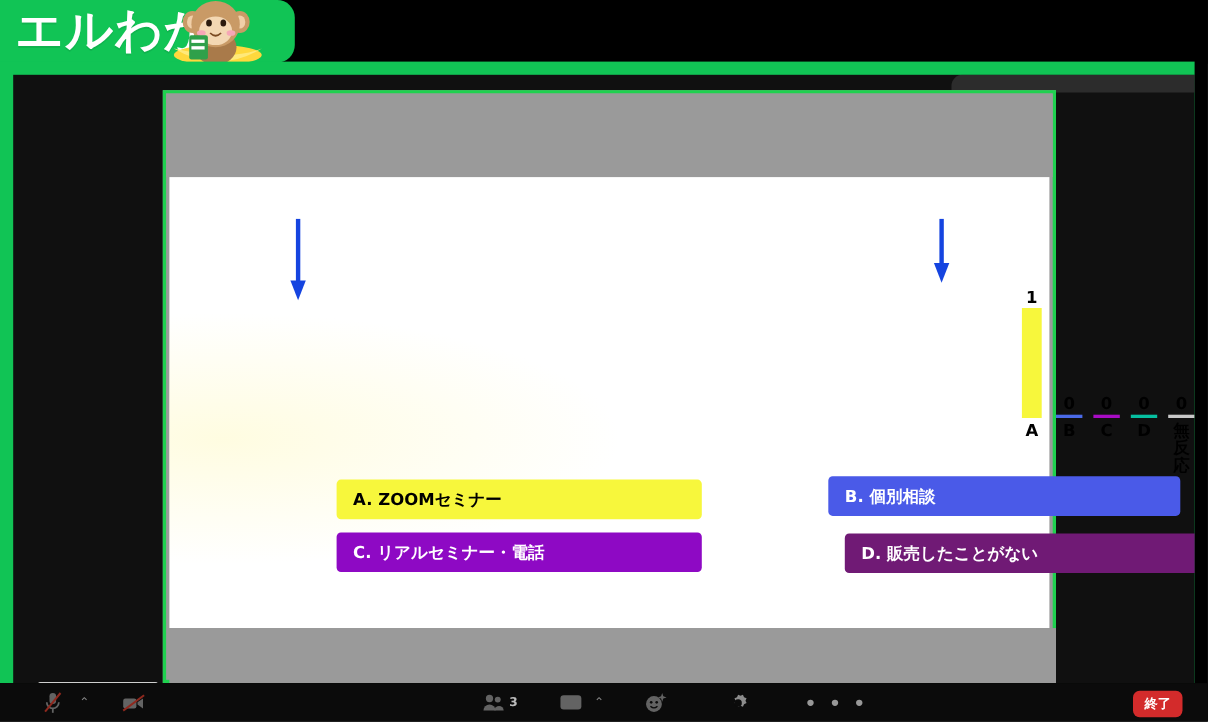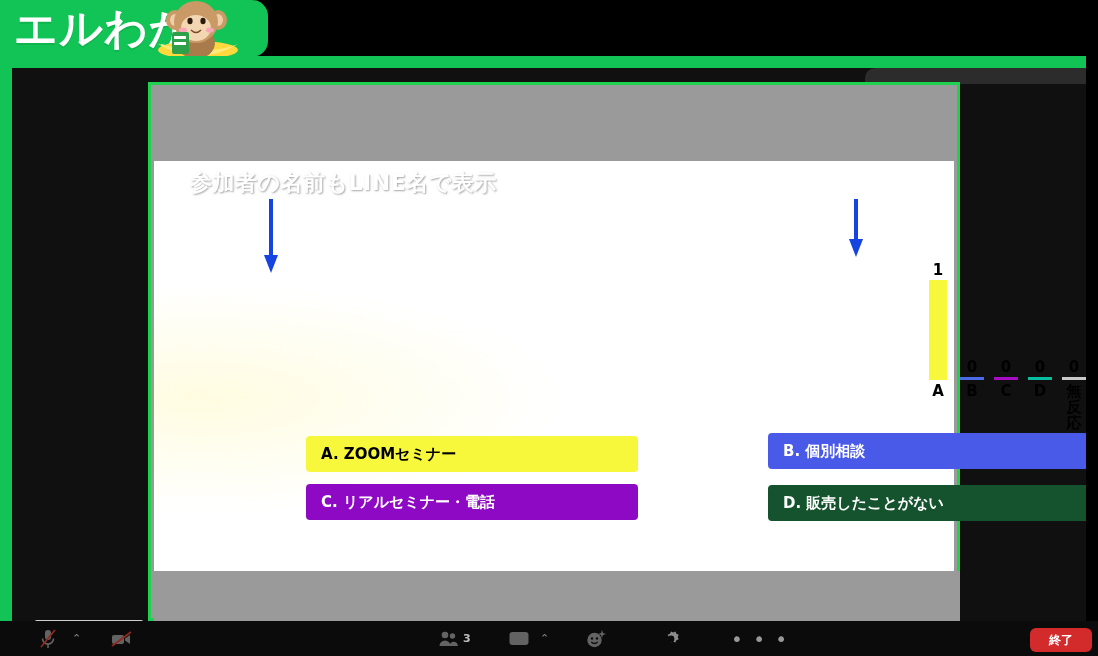--- a/index.html
+++ b/index.html
@@ -87,21 +87,21 @@
   }
 
   
   .opt{
     position:absolute;height:36px;border-radius:4px;
     display:flex;align-items:center;padding-left:15px;box-sizing:border-box;
     color:#000;font-weight:bold;font-size:15px;white-space:nowrap;
   }
   .opt-a{left:155px;top:351px;width:332px;background:#f7f73c;}
   .opt-c{left:155px;top:399px;width:332px;background:#8e09c4;}
-  .opt-b{left:617px;top:348px;width:320px;background:#4a5ae8;text-align:center;}
+  .opt-b{left:602px;top:348px;width:320px;background:#4a5ae8;text-align:center;}
   .opt-d{left:617px;top:400px;width:330px;background:#06a68a;}
   .opt-b .lbl, .opt-d .lbl{color:#fff;}
   .opt-c .lbl{color:#fff;}
 
   
   .poll{position:absolute;left:762px;top:183px;width:176px;height:165px;}
   .poll-count{
     position:absolute;width:34px;text-align:center;
     font-size:15px;font-weight:bold;color:#000;
   }
@@ -126,21 +126,21 @@
   
   .toolbar{position:absolute;left:0;top:621px;width:1098px;height:35px;background:#0b0b0b;}
   .tb-item{position:absolute;top:0;height:35px;display:flex;align-items:center;}
   .tb-icon{opacity:.62;}
   .tb-badge{
     color:#e8e8e8;font-size:11px;font-weight:bold;margin-left:3px;opacity:.8;
   }
   .chev{color:#bdbdbd;font-size:11px;opacity:.7;}
   .dots{color:#cfcfcf;font-size:20px;letter-spacing:2px;opacity:.72;line-height:10px;}
   .leave-btn{
-    position:absolute;left:1030px;top:628px;width:62px;height:24px;
+    position:absolute;left:1030px;top:628px;width:45px;height:24px;
     background:#d32b2b;border-radius:6px;color:#fff;font-size:12px;
     display:flex;align-items:center;justify-content:center;font-weight:bold;
     overflow:hidden;
   }
 </style>
 </head>
 <body>
 
 <div id="root">
 
@@ -182,21 +182,21 @@
 
         <div class="opt opt-a" style="background: rgb(247, 247, 60);">
           <span class="lbl" style="color: rgb(0, 0, 0);">A. ZOOMセミナー</span>
         </div>
         <div class="opt opt-c" style="background: rgb(142, 9, 196);">
           <span class="lbl" style="color: #ffffff;">C. リアルセミナー・電話</span>
         </div>
         <div class="opt opt-b" style="background: rgb(74, 90, 232);">
           <span class="lbl" style="color: rgb(255, 255, 255);">B. 個別相談</span>
         </div>
-        <div class="opt opt-d" style="background: #14532d;">
+        <div class="opt opt-d" style="background: #701a75;">
           <span class="lbl" style="color: rgb(255, 255, 255);">D. 販売したことがない</span>
         </div>
 
         <div class="poll" id="poll-chart">
             <div class="poll-bar" style="background: rgb(247, 247, 60); height: 100px; left: 16px; top: 12px;"></div>
             <div class="poll-count" style="left: 8px; top: -7px;">1</div>
             <div class="poll-letter" style="left: 8px; top: 115px;">A</div>
             <div class="poll-rule" style="background: rgb(74, 106, 232); left: 47px; top: 109px;"></div>
             <div class="poll-count" style="left: 42px; top: 90px;">0</div>
             <div class="poll-letter" style="left: 42px; top: 115px;">B</div>
@@ -211,21 +211,20 @@
             <div class="poll-letter" style="left: 144px; top: 115px;">
               <div>無</div>
               <div>反</div>
               <div>応</div>
             </div>
           </div>
 
         <div class="share-bottom-gray"></div>
       </div>
 
-      <div class="callout left">参加者の名前もLINE名で表示</div>
 
       <div class="arrow arrow-left">
         <div class="shaft"></div>
           <div class="head"></div>
       </div>
       <div class="arrow arrow-right">
         <div class="shaft"></div>
           <div class="head"></div>
       </div>
 

